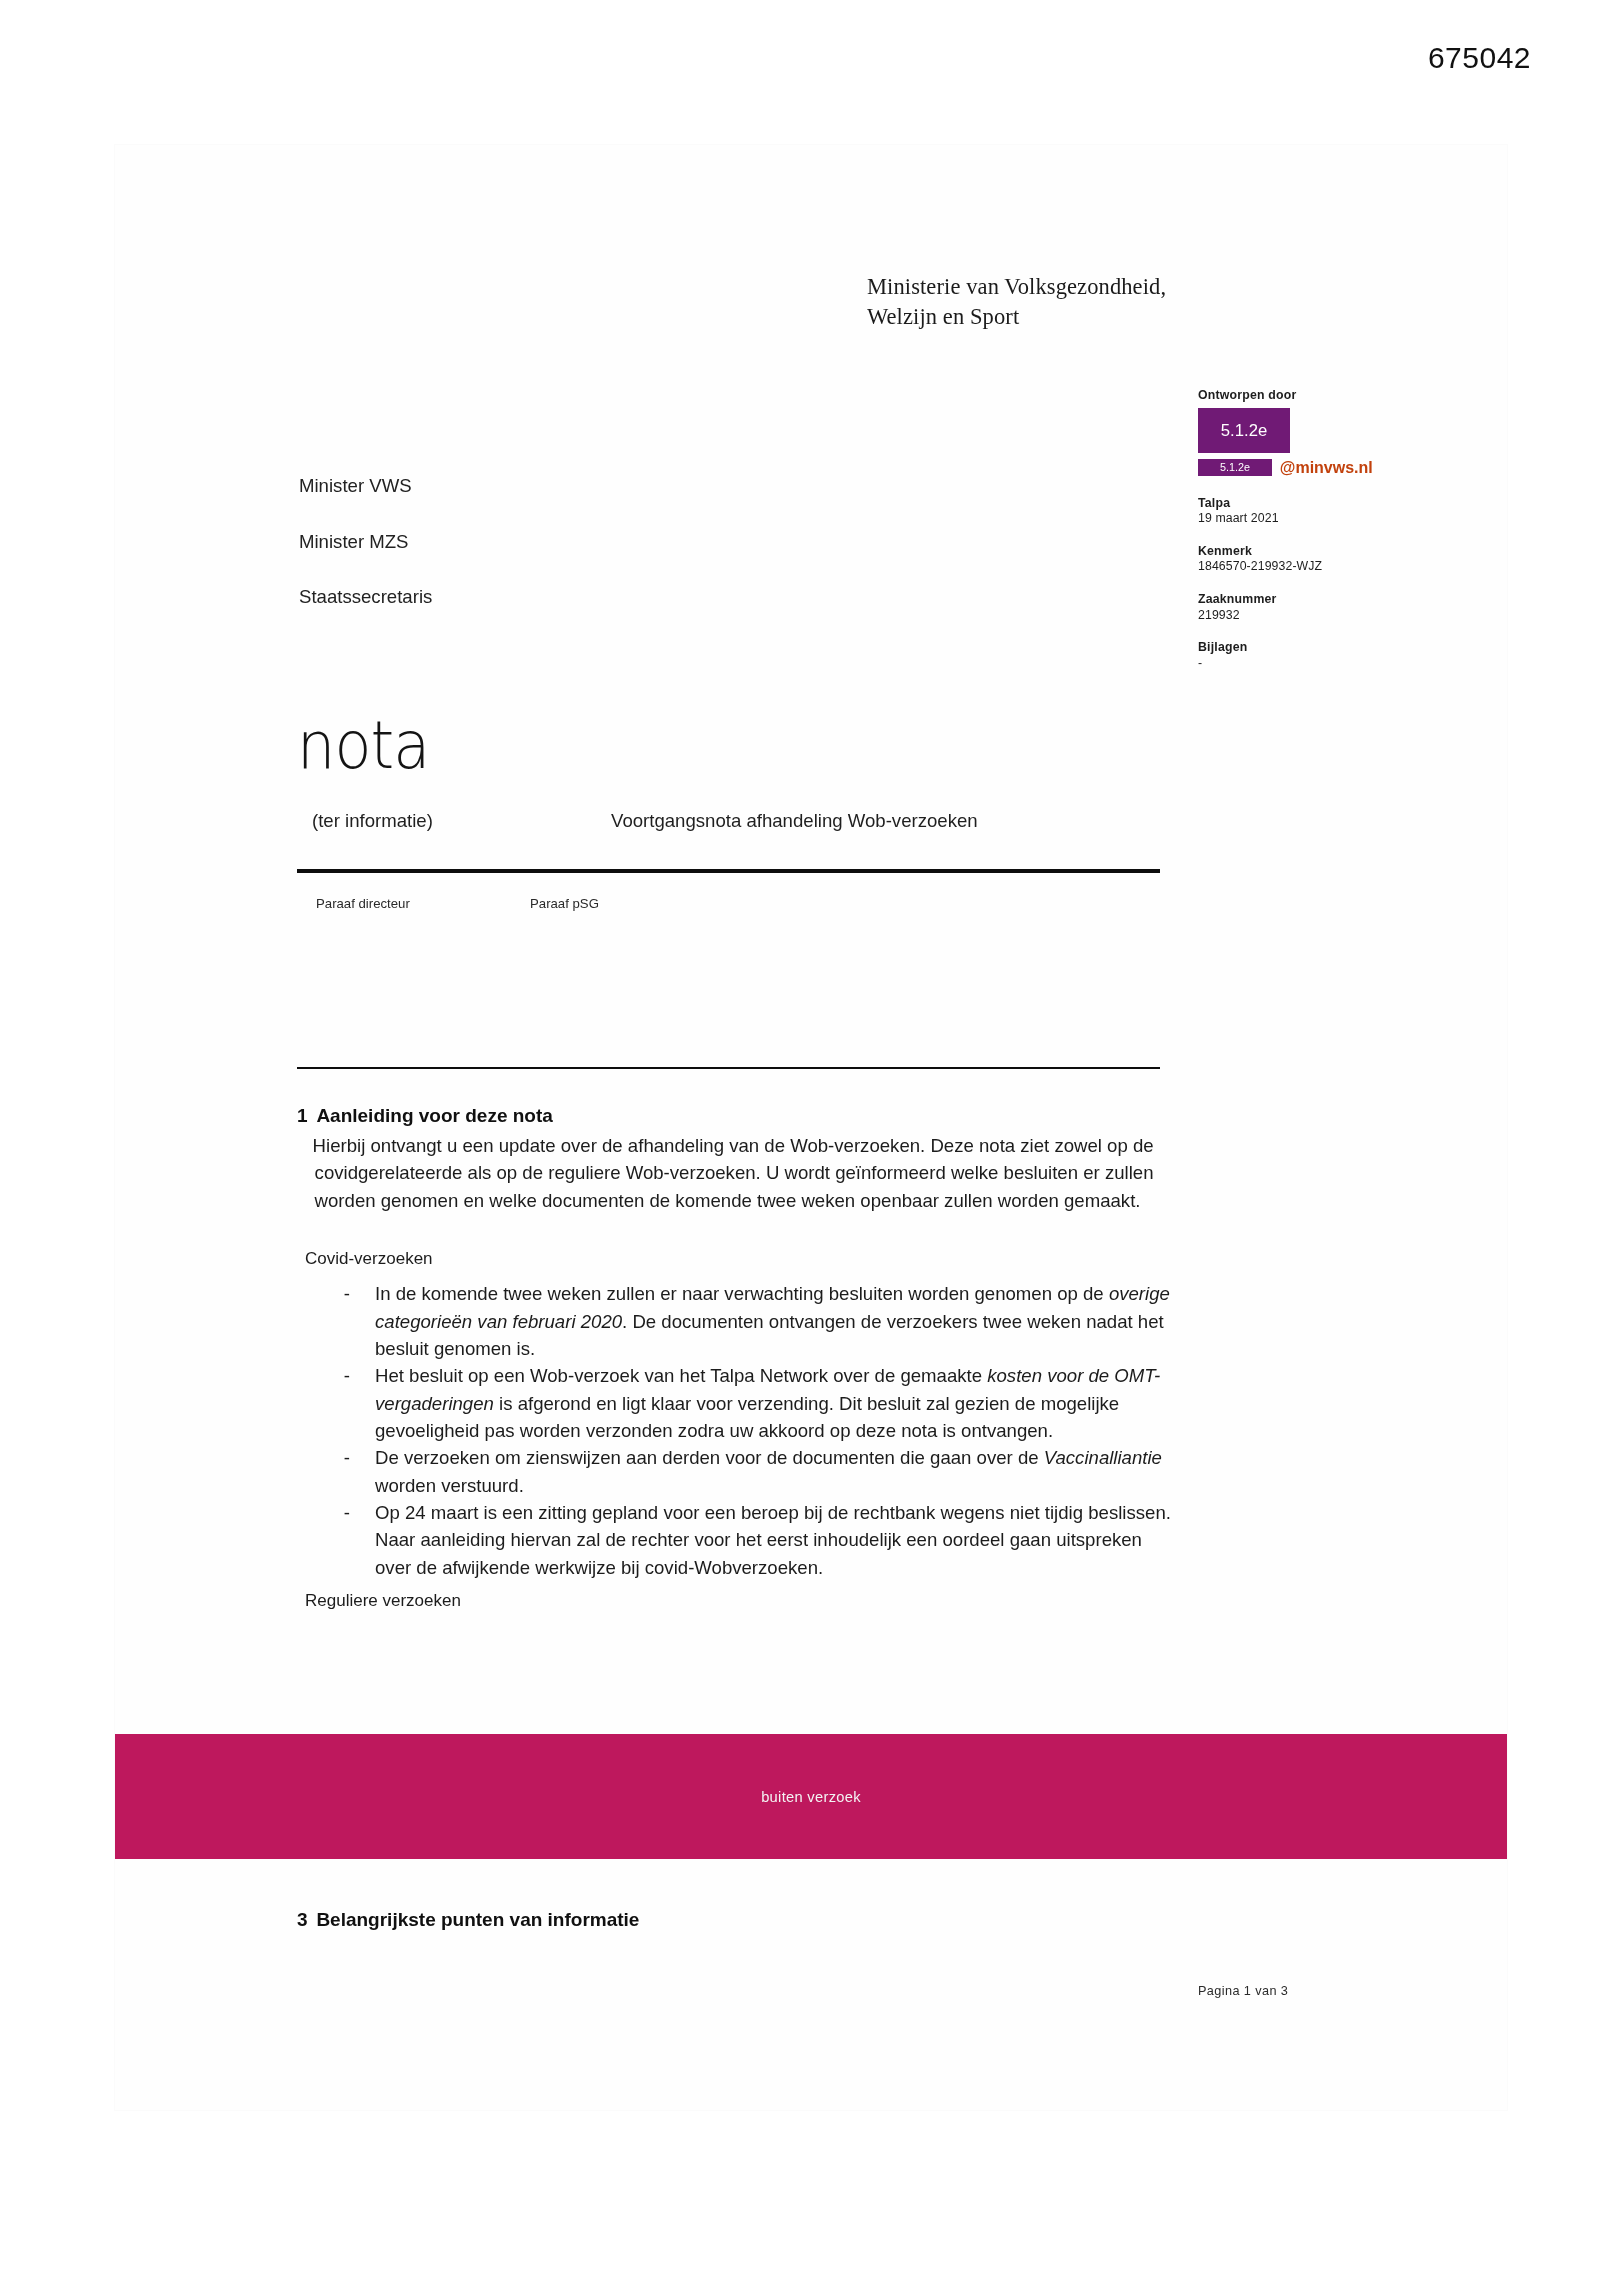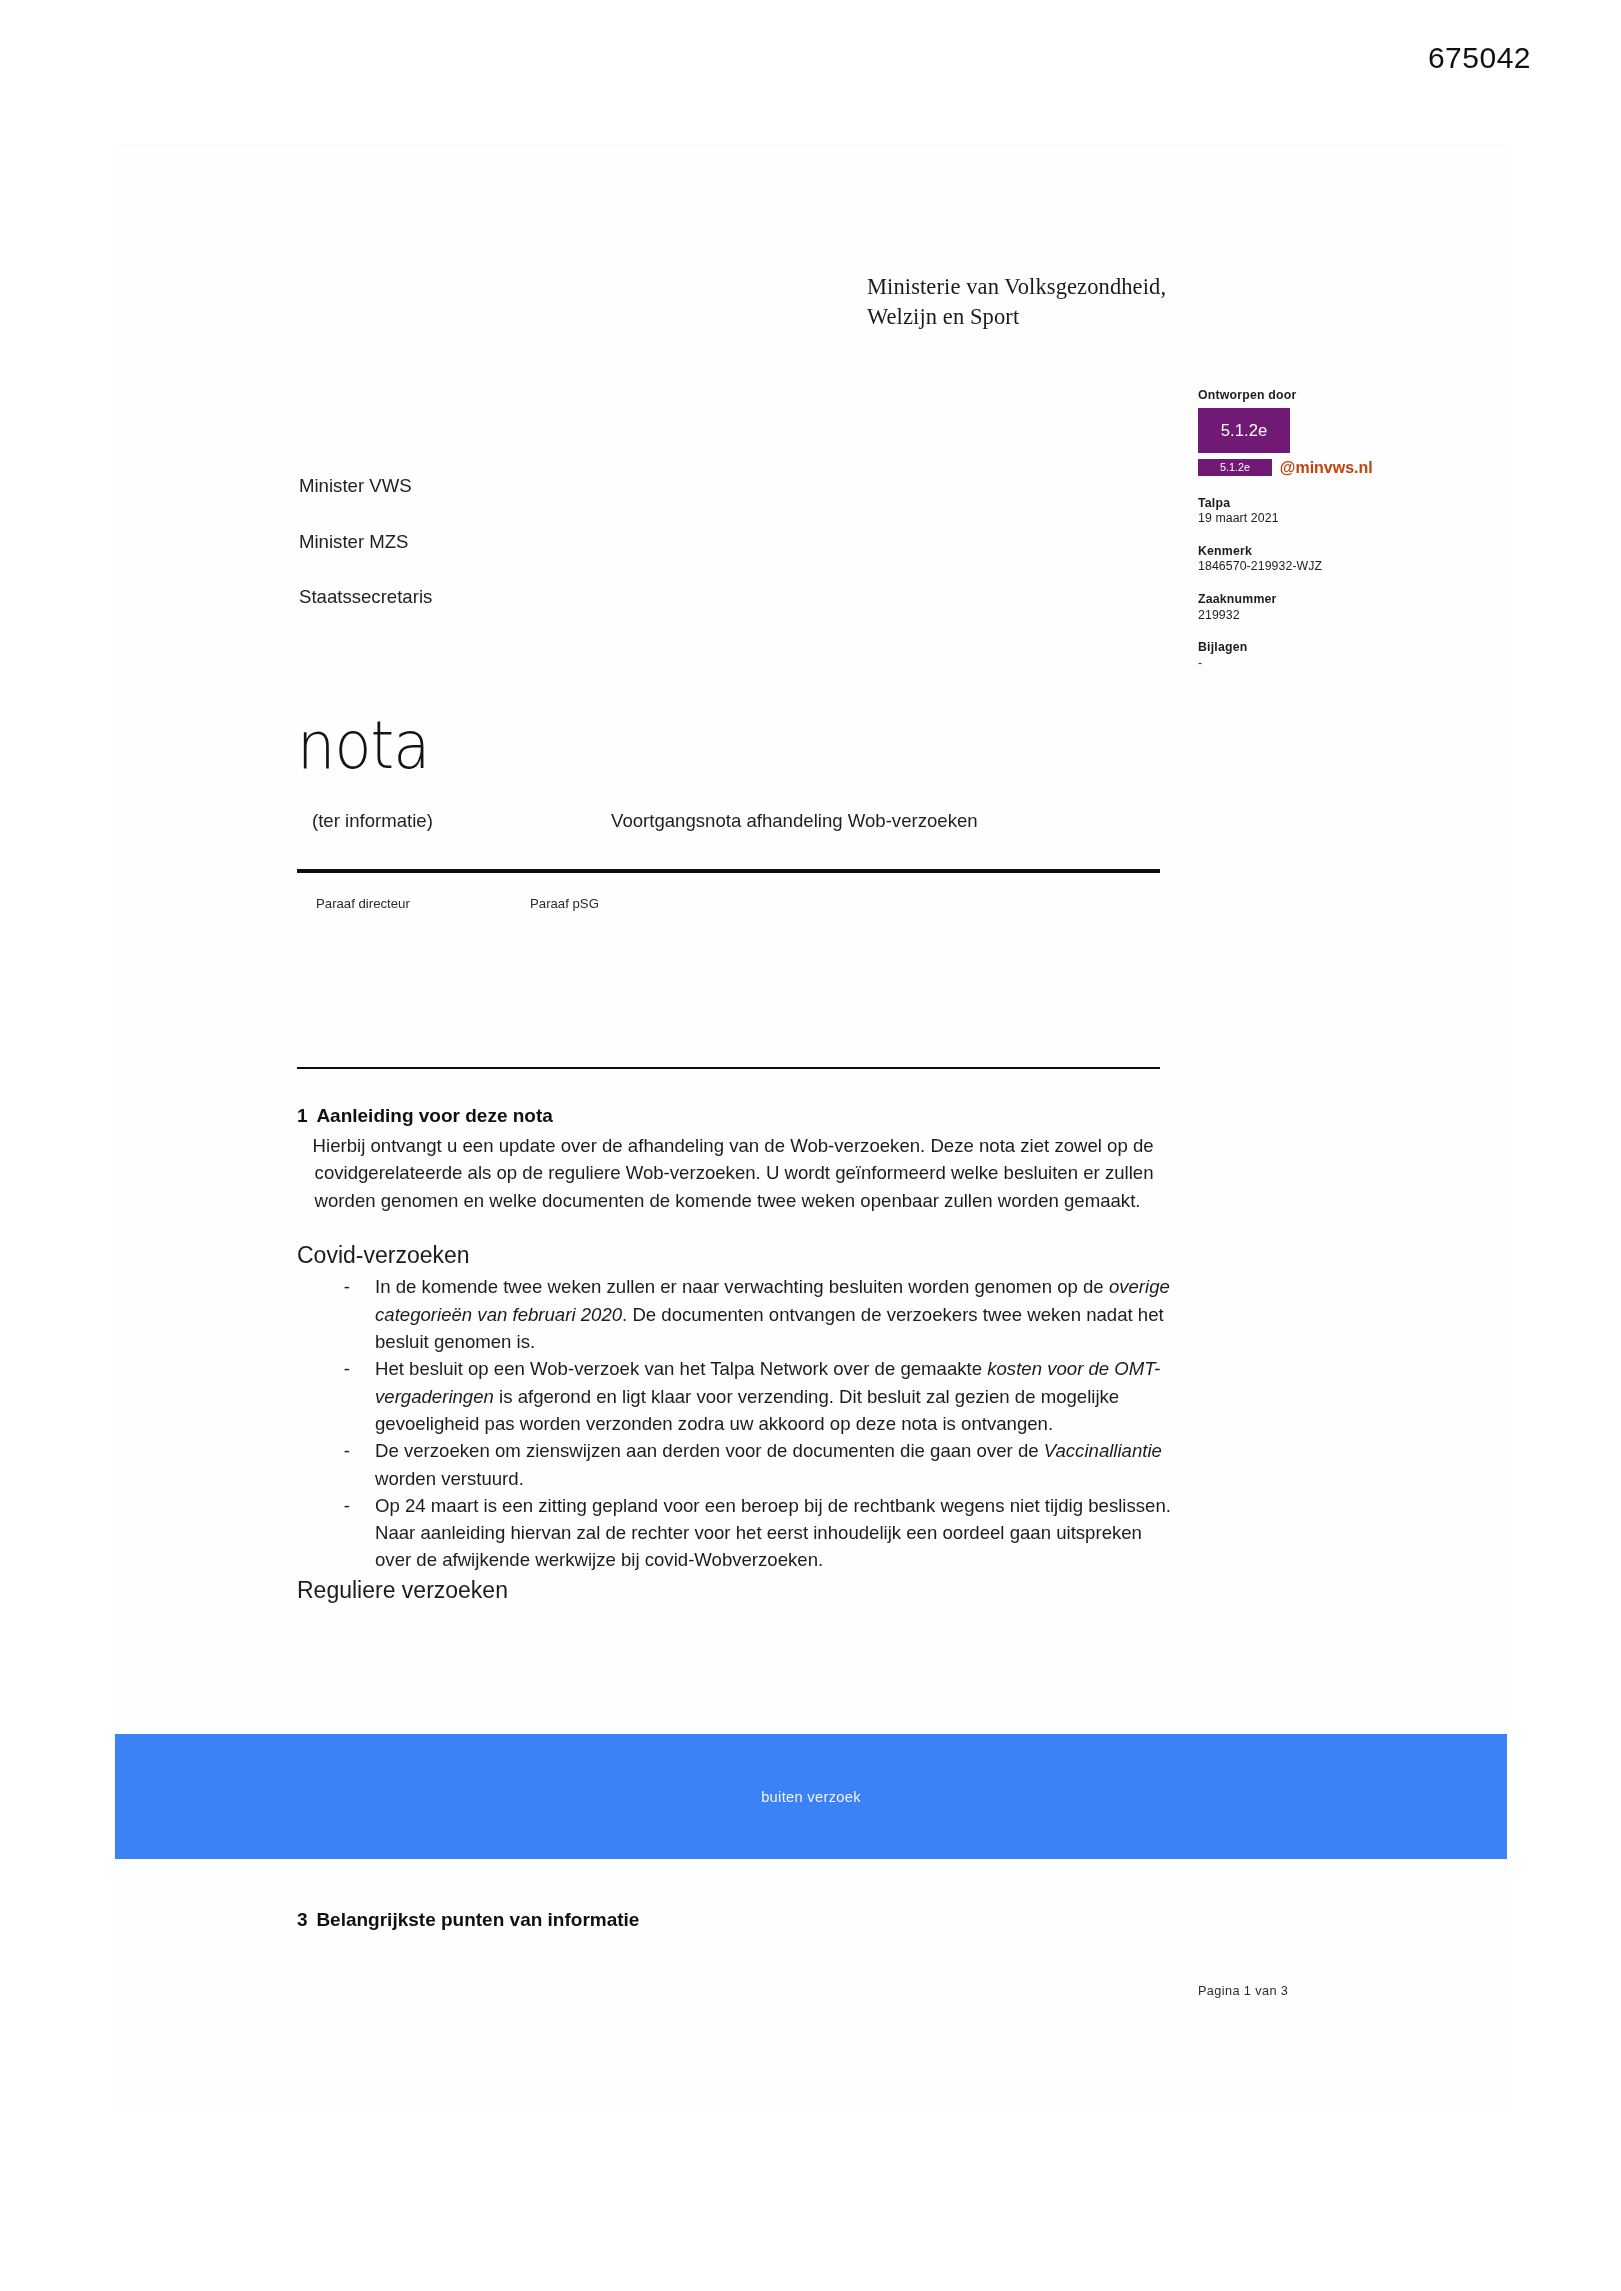--- a/index.html
+++ b/index.html
@@ -187,22 +187,22 @@
   .section-para {
     margin: 0 0 0 17.6px;
     text-indent: 0;
     padding-left: 0;
   }
   #section1-para {
     margin-left: 17.6px;
     text-indent: -2px;
   }
   .subheading {
-    margin: 0;
-    font-size: 23px;
+    margin: 8px;
+    font-size: 17px;
   }
   ul.dash-list {
     list-style: none;
     margin: 0;
     padding: 0 0 0 39px;
   }
   ul.dash-list > li {
     position: relative;
     padding-left: 39px;
     margin: 0 0 0 0;
@@ -216,21 +216,21 @@
   .sec1-gap { height: 25.5px; }
   em.it { font-style: italic; }
 
   
   #redaction-band {
     position: absolute;
     left: 115px;
     top: 1734px;
     width: 1392px;
     height: 125px;
-    background: #3b82f6;
+    background: #be185d;
     color: #f4f4f4;
     display: flex;
     align-items: center;
     justify-content: center;
     font-size: 14.7px;
     letter-spacing: 0.3px;
   }
 
   
   #section3 {

